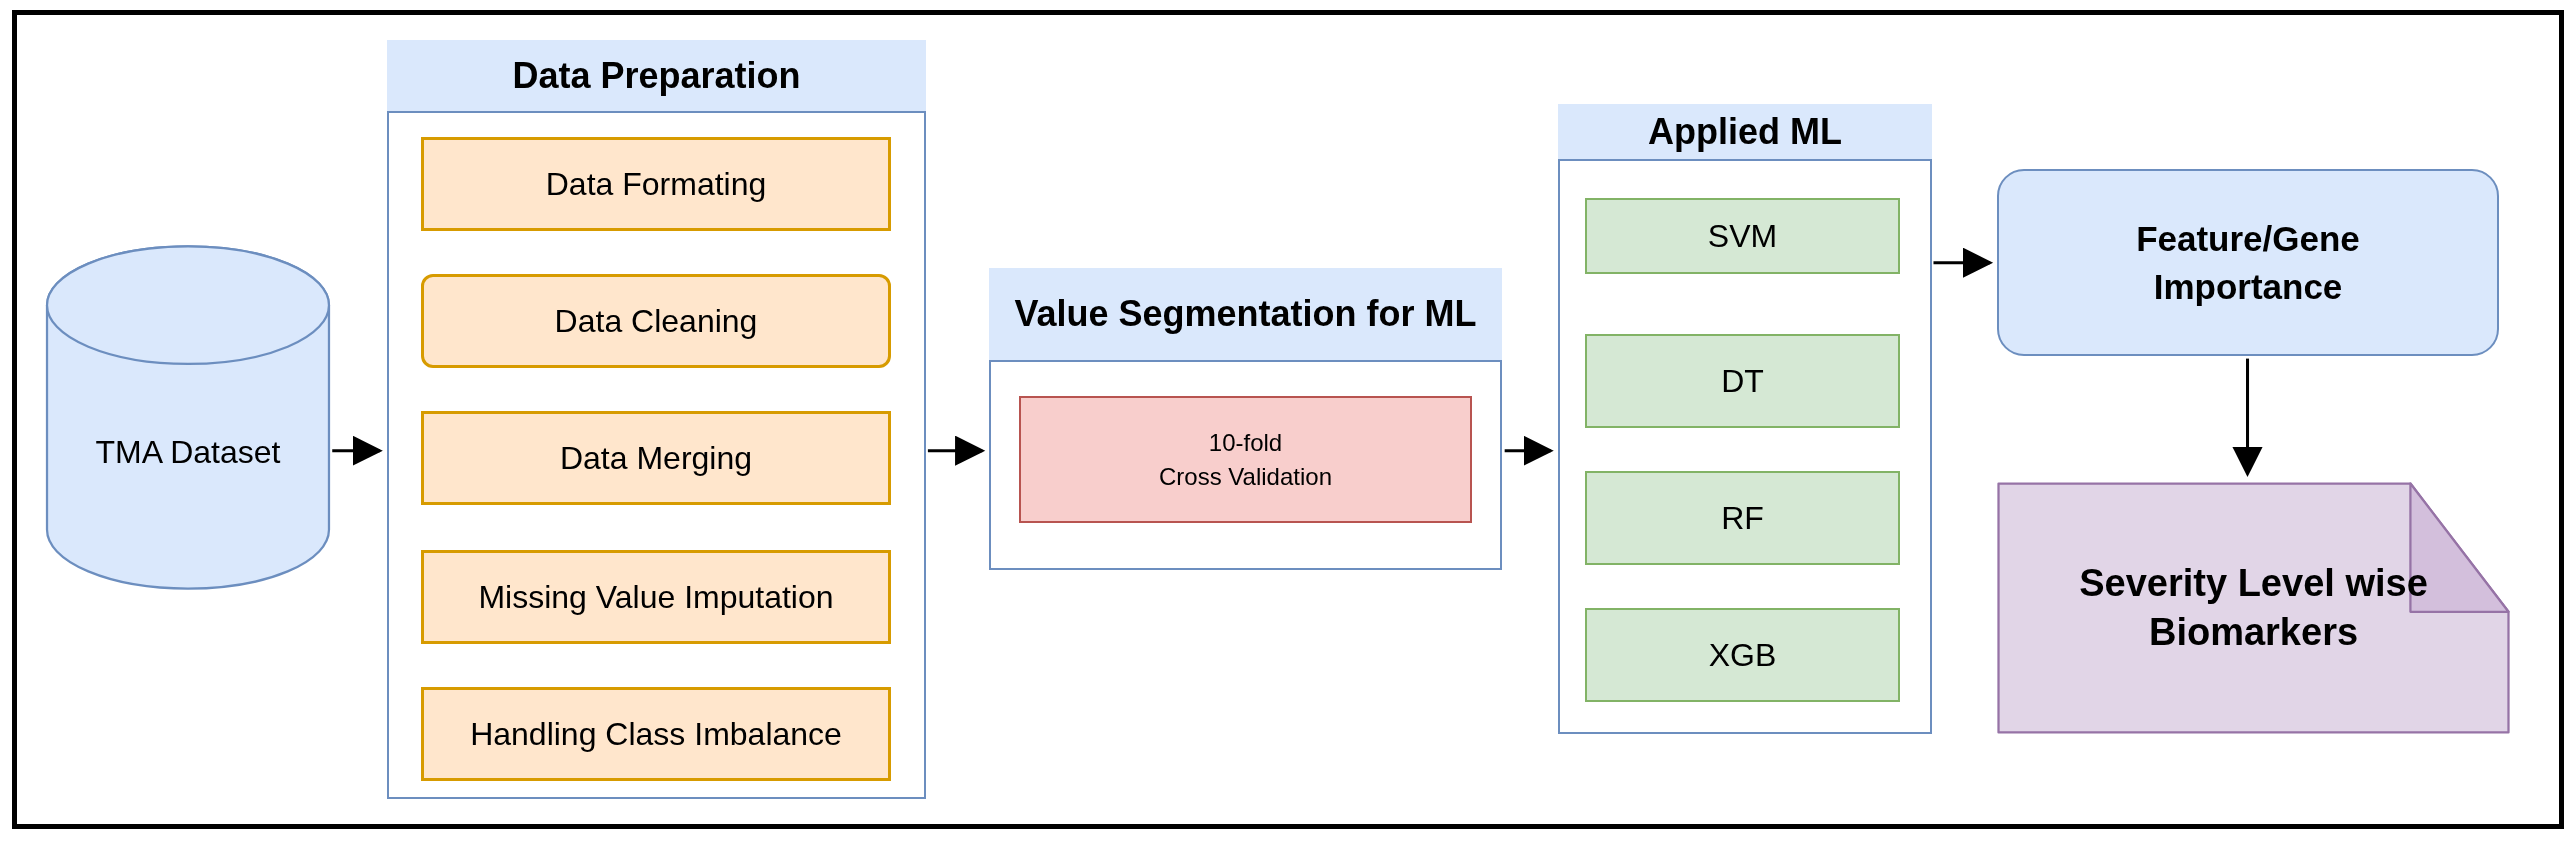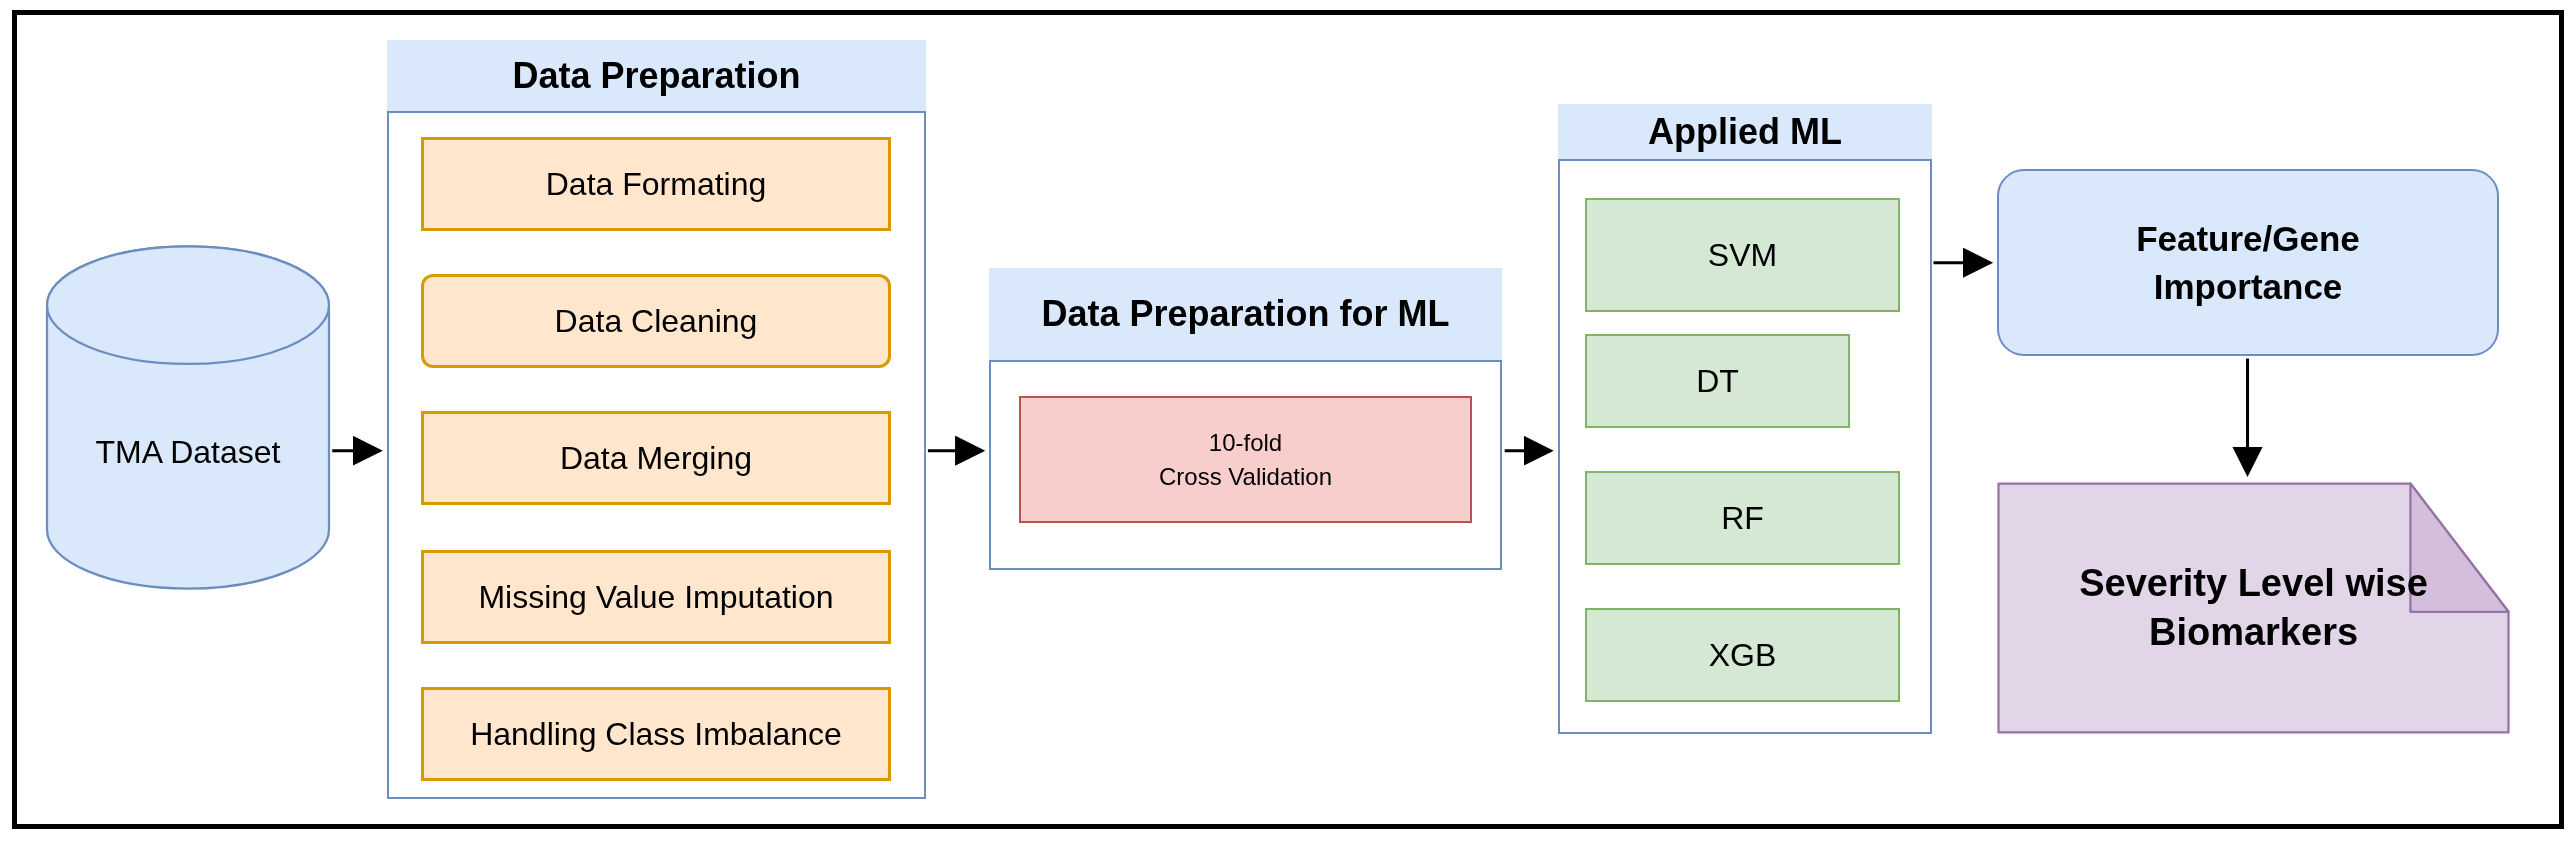--- a/index.html
+++ b/index.html
@@ -67,29 +67,29 @@
   <div class="abs container" style="left:387px; top:40px; width:539px; height:759px;"></div>
   <div class="abs center container-header" style="left:387px; top:40px; width:539px; height:73px;">Data Preparation</div>
 
   <div class="abs center step-box" style="left:421px; top:137px; width:470px; height:94px;">Data Formating</div>
   <div class="abs center step-box" style="left:421px; top:274px; width:470px; height:94px;border-radius:12px;">Data Cleaning</div>
   <div class="abs center step-box" style="left:421px; top:411px; width:470px; height:94px;">Data Merging</div>
   <div class="abs center step-box" style="left:421px; top:550px; width:470px; height:94px;">Missing Value Imputation</div>
   <div class="abs center step-box" style="left:421px; top:687px; width:470px; height:94px;">Handling Class Imbalance</div>
 
   <div class="abs container" style="left:989px; top:268px; width:513px; height:302px;"></div>
-  <div class="abs center container-header" style="left:989px; top:268px; width:513px; height:94px;">Data Preparation for ML</div>
+  <div class="abs center container-header" style="left:989px; top:268px; width:513px; height:94px;">Value Segmentation for ML</div>
   <div class="abs center cv-box" style="left:1019px; top:396px; width:453px; height:127px;">10-fold
 Cross Validation</div>
 
   <div class="abs container" style="left:1558px; top:104px; width:374px; height:630px;"></div>
   <div class="abs center container-header" style="left:1558px; top:104px; width:374px; height:57px;">Applied ML</div>
 
-  <div class="abs center model-box" style="left:1585px; top:198px; width:315px; height:114px;">SVM</div>
-  <div class="abs center model-box" style="left:1585px; top:334px; width:265px; height:94px;">DT</div>
+  <div class="abs center model-box" style="left:1585px; top:198px; width:315px; height:76px;">SVM</div>
+  <div class="abs center model-box" style="left:1585px; top:334px; width:315px; height:94px;">DT</div>
   <div class="abs center model-box" style="left:1585px; top:471px; width:315px; height:94px;">RF</div>
   <div class="abs center model-box" style="left:1585px; top:608px; width:315px; height:94px;">XGB</div>
 
   <div class="abs center fg-box">Feature/Gene
 Importance</div>
 
   <svg class="abs" style="left:1997px; top:482px;" width="513" height="252" viewBox="0 0 680 334">
     <path class="note-body" d="M2,2 L548,2 L678,172 L678,332 L2,332 Z"></path>
     <path class="note-fold" d="M548,2 L548,172 L678,172 Z"></path>
   </svg>

